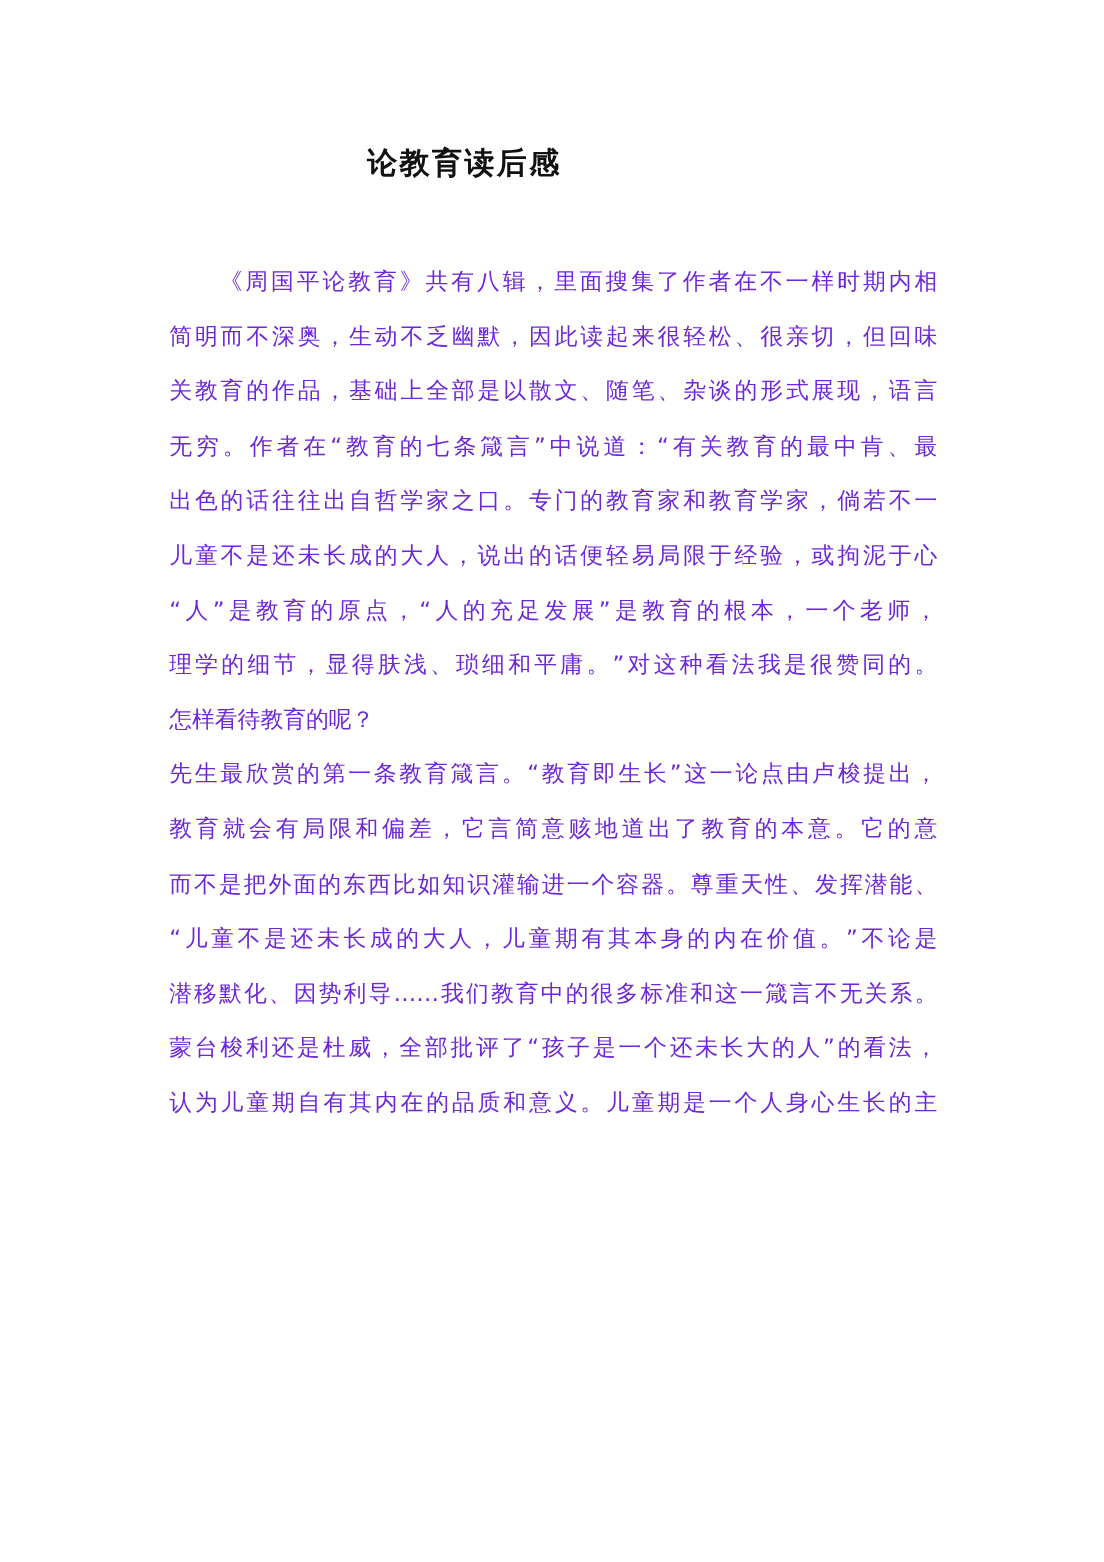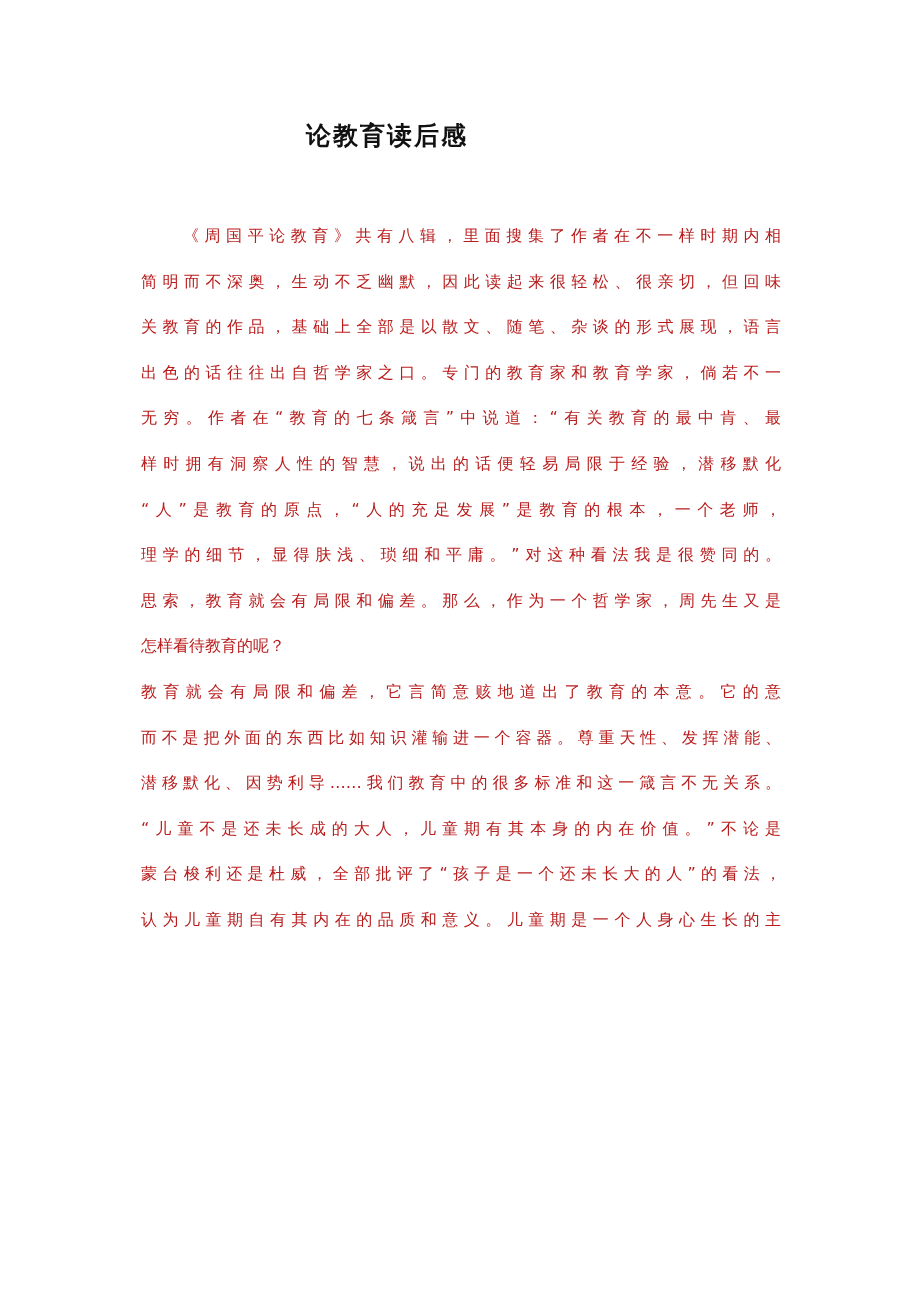--- a/index.html
+++ b/index.html
@@ -37,52 +37,52 @@
   }
   .body-text {
     position: absolute;
     left: 141px;
     top: 213px;
     width: 640px;
   }
   .line {
     height: 45.6px;
     line-height: 45.6px;
-    font-size: 16px;
+    font-size: 19px;
     white-space: nowrap;
     text-align: justify;
     text-align-last: justify;
-    color: #b91c1c;
+    color: #6d28d9;
   }
   .line.indent {
     padding-left: 42px;
   }
   .line.last {
     text-align-last: left;
   }
 </style>
 </head>
 <body>
 
 <div class="page">
   <div class="title">论教育读后感</div>
 
   <div class="body-text">
 
     <div class="line indent">《周国平论教育》共有八辑，里面搜集了作者在不一样时期内相</div>
     <div class="line">简明而不深奥，生动不乏幽默，因此读起来很轻松、很亲切，但回味</div>
     <div class="line">关教育的作品，基础上全部是以散文、随笔、杂谈的形式展现，语言</div>
+    <div class="line">无穷。作者在“教育的七条箴言”中说道：“有关教育的最中肯、最</div>
     <div class="line">出色的话往往出自哲学家之口。专门的教育家和教育学家，倘若不一</div>
-    <div class="line">无穷。作者在“教育的七条箴言”中说道：“有关教育的最中肯、最</div>
-    <div class="line">样时拥有洞察人性的智慧，说出的话便轻易局限于经验，潜移默化</div>
+    <div class="line">儿童不是还未长成的大人，说出的话便轻易局限于经验，或拘泥于心</div>
     <div class="line">“人”是教育的原点，“人的充足发展”是教育的根本，一个老师，</div>
     <div class="line">理学的细节，显得肤浅、琐细和平庸。”对这种看法我是很赞同的。</div>
-    <div class="line">思索，教育就会有局限和偏差。那么，作为一个哲学家，周先生又是</div>
     <div class="line last">怎样看待教育的呢？</div>
 
+    <div class="line">先生最欣赏的第一条教育箴言。“教育即生长”这一论点由卢梭提出，</div>
     <div class="line">教育就会有局限和偏差，它言简意赅地道出了教育的本意。它的意</div>
     <div class="line">而不是把外面的东西比如知识灌输进一个容器。尊重天性、发挥潜能、</div>
+    <div class="line">“儿童不是还未长成的大人，儿童期有其本身的内在价值。”不论是</div>
     <div class="line">潜移默化、因势利导……我们教育中的很多标准和这一箴言不无关系。</div>
-    <div class="line">“儿童不是还未长成的大人，儿童期有其本身的内在价值。”不论是</div>
     <div class="line">蒙台梭利还是杜威，全部批评了“孩子是一个还未长大的人”的看法，</div>
     <div class="line">认为儿童期自有其内在的品质和意义。儿童期是一个人身心生长的主</div>
   </div>
 </div>
 
 </body></html>

